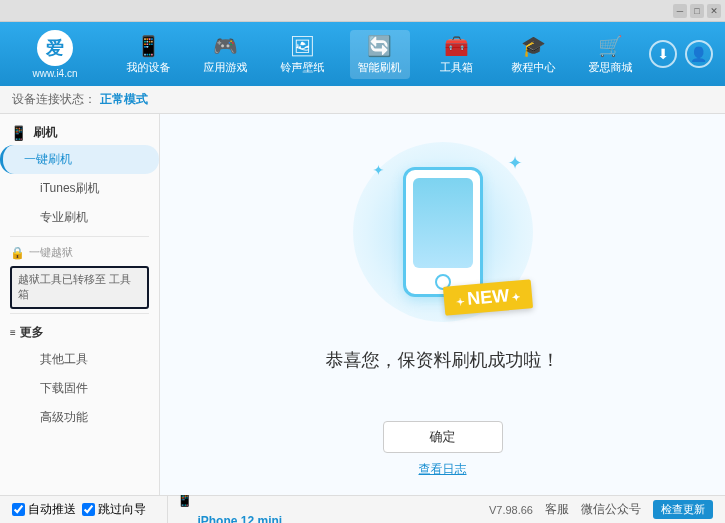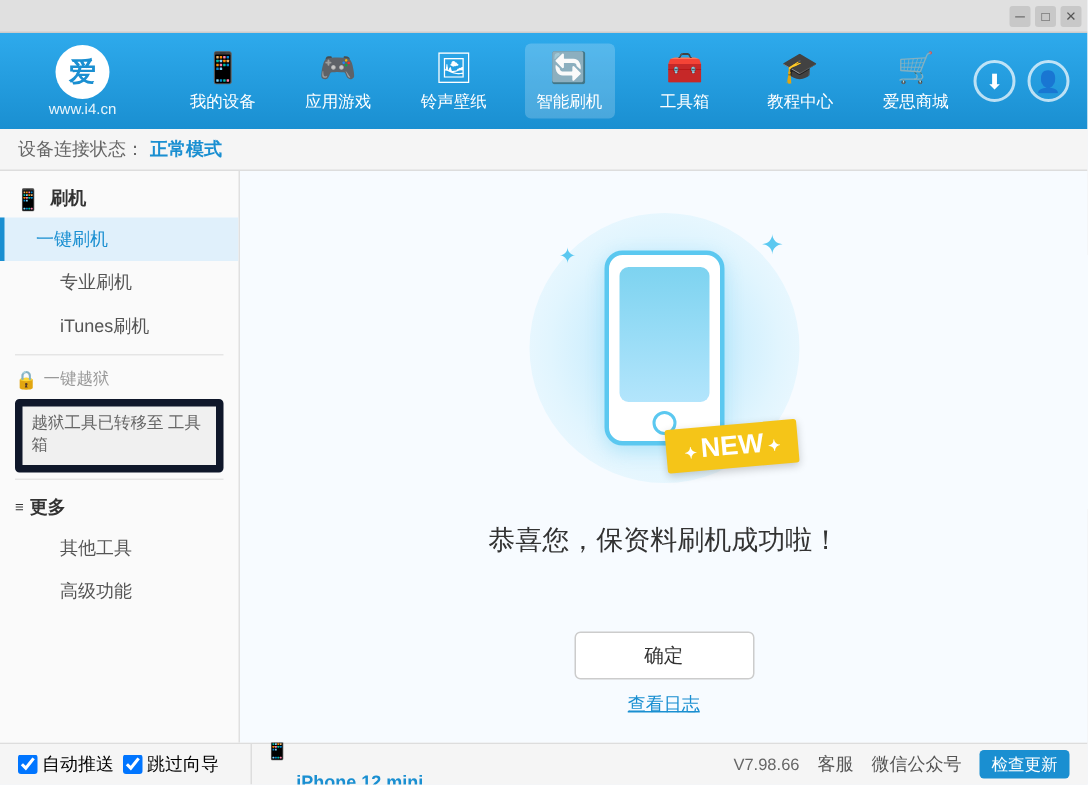--- a/index.html
+++ b/index.html
@@ -101,39 +101,39 @@
     .sidebar-section-header {
       display: flex; align-items: center;
       padding: 6px 10px 4px 10px;
       font-size: 12px; color: #333; font-weight: bold;
     }
     .sidebar-section-icon {
       margin-right: 6px; font-size: 14px; color: #1a8fd1;
     }
     .sidebar-item {
       padding: 6px 10px 6px 40px;
-      font-size: 12px; color: #555; cursor: pointer;
+      font-size: 12px; color: #555; cursor: pointer; border-radius: 14px;
     }
     .sidebar-item.active {
       color: #1a8fd1; background: #e0f0fb;
       border-left: 3px solid #1a8fd1;
       padding-left: 21px;
     }
     .sidebar-divider {
       height: 1px; background: #e5e5e5; margin: 4px 10px;
     }
     .sidebar-locked {
       display: flex; align-items: center;
       padding: 4px 10px 4px 10px;
       font-size: 11px; color: #999;
     }
     .sidebar-locked-icon { margin-right: 4px; font-size: 12px; }
     .sidebar-note {
       margin: 2px 10px 4px 10px;
-      background: #f0f0f0; border: 5px solid #0f172a;
+      background: #f0f0f0; border: 2px solid #0f172a;
       border-radius: 3px; padding: 4px 6px;
       font-size: 11px; color: #666; line-height: 1.4;
     }
     .sidebar-more-header {
       display: flex; align-items: center;
       padding: 6px 10px 4px 10px;
       font-size: 12px; color: #333; font-weight: bold;
     }
     .sidebar-more-icon { margin-right: 4px; font-size: 10px; }
 
@@ -300,41 +300,44 @@
 
   <div class="sidebar">
     <div class="sidebar-section-header">
       <span class="sidebar-section-icon">📱</span>
       <span>刷机</span>
     </div>
     <div class="sidebar-item active">
       <span>一键刷机</span>
     </div>
     <div class="sidebar-item">
+      <span>iTunes刷机</span>
+    </div>
+    <div class="sidebar-item">
       <span>专业刷机</span>
-    </div>
-    <div class="sidebar-item">
-      <span>iTunes刷机</span>
     </div>
     <div class="sidebar-divider"></div>
     <div class="sidebar-locked">
       <span class="sidebar-locked-icon">🔒</span>
       <span>一键越狱</span>
     </div>
     <div class="sidebar-note">
       <span>越狱工具已转移至
 工具箱</span>
     </div>
     <div class="sidebar-divider"></div>
     <div class="sidebar-more-header">
       <span class="sidebar-more-icon">≡</span>
       <span>更多</span>
     </div>
     <div class="sidebar-item">
       <span>其他工具</span>
+    </div>
+    <div class="sidebar-item">
+      <span>下载固件</span>
     </div>
     <div class="sidebar-item">
       <span>高级功能</span>
     </div>
   </div>
 
   <div class="content-area">
     <div class="phone-illustration">
       <div class="phone-glow"></div>
       <div class="sparkle-tl">✦</div>

